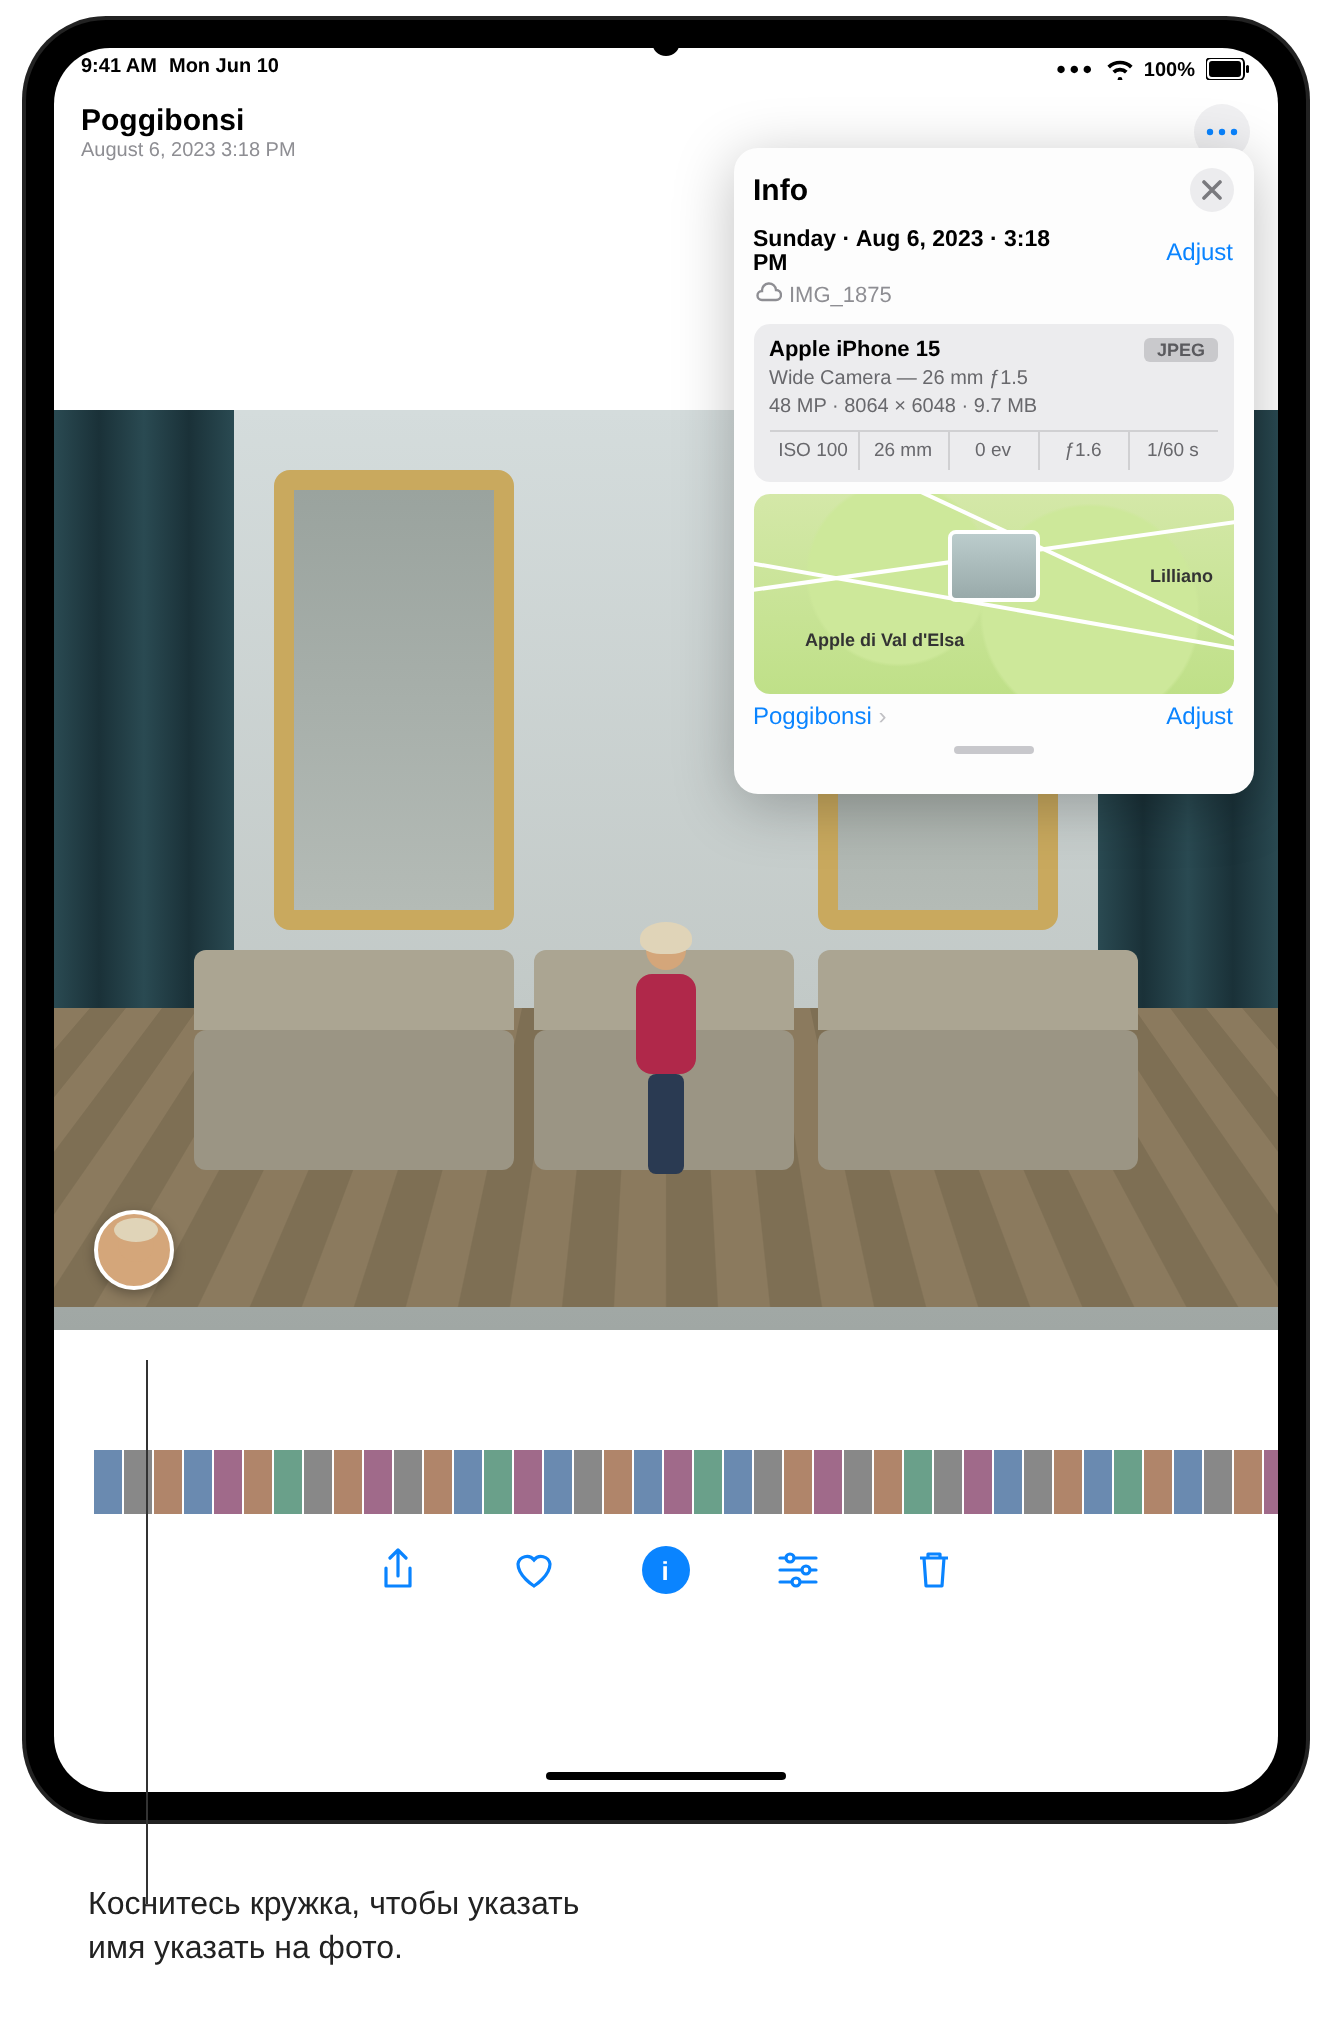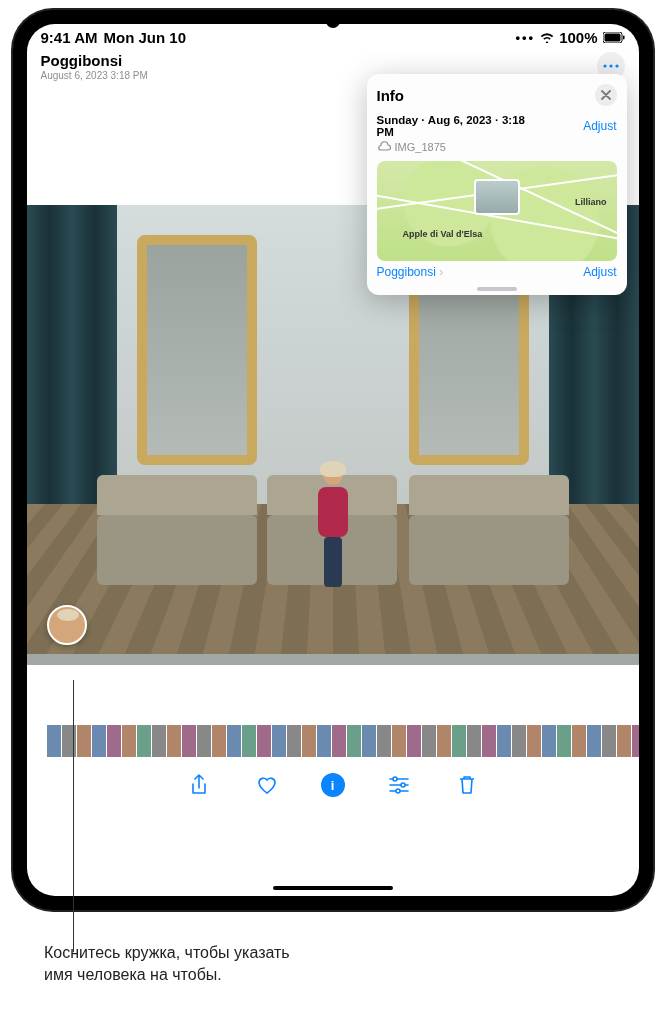--- a/index.html
+++ b/index.html
@@ -32,23 +32,23 @@
     transform: translateX(-50%);
     width: 14px; height: 14px;
     background: #000;
     border-radius: 50%;
     z-index: 50;
   }
   
   .status {
     display: flex;
     justify-content: space-between;
-    align-items: center;
+    align-items: flex-start;
     padding: 4px 14px 0;
-    font-size: 15px;
+    font-size: 10px;
     font-weight: 600;
     height: 22px;
   }
   .status .left { display: flex; gap: 6px; align-items: center; }
   .status .right { display: flex; gap: 5px; align-items: center; }
   .dots::before { content:"•••"; letter-spacing:2px; font-size:13px; position:relative; top:-1px;}
   
   .header {
     display: flex;
     justify-content: space-between;
@@ -154,21 +154,21 @@
     width:120px;height:4px;background:#000;border-radius:3px;
   }
   
   .info-panel {
     position:absolute;
     top:50px; right:12px;
     width:260px;
     background:#fdfdfd;
     border-radius:12px;
     box-shadow:0 6px 30px rgba(0,0,0,.25);
-    padding:10px 10px 4px;
+    padding:10px 10px 20px;
     font-size:11px;
     z-index:30;
   }
   .info-head{display:flex;justify-content:space-between;align-items:center;margin-bottom:8px;}
   .info-head h2{font-size:15px;font-weight:700;}
   .close-btn{width:22px;height:22px;border-radius:50%;background:#ececee;
     display:flex;align-items:center;justify-content:center;color:#7a7a7e;}
   .caption-field{
     background:#ececee;border-radius:8px;padding:8px 10px;color:#8e8e93;
     font-size:12px;margin-bottom:8px;
@@ -373,20 +373,35 @@
         <span class="adjust">Adjust</span>
       </div>
       <div class="filename">
         <span>
           <svg width="14" height="10" viewBox="0 0 14 10">
               <path d="M4 9h7a2.5 2.5 0 000-5 3.5 3.5 0 00-7 .5A2.2 2.2 0 004 9z" fill="none" stroke="#8e8e93" stroke-width="1.2"></path>
             </svg>
         </span>
         <span>IMG_1875</span>
       </div>
+      <div class="cam-box">
+        <div class="cam-row1">
+          <span>Apple iPhone 15</span>
+          <span class="pill">JPEG</span>
+        </div>
+        <div class="cam-sub">Wide Camera — 26 mm ƒ1.5</div>
+        <div class="cam-sub">48 MP  ·  8064 × 6048  ·  9.7 MB</div>
+        <div class="exif">
+          <span>ISO 100</span>
+          <span>26 mm</span>
+          <span>0 ev</span>
+          <span>ƒ1.6</span>
+          <span>1/60 s</span>
+        </div>
+      </div>
       <div class="map">
         <div class="road r1"></div>
           <div class="road r2"></div>
           <div class="road r3"></div>
         <div class="map-thumb"></div>
         <div class="map-label ml1">Apple di Val d'Elsa</div>
         <div class="map-label ml2">Lilliano</div>
       </div>
       <div class="map-foot">
         <span class="loc">Poggibonsi</span>
@@ -394,14 +409,14 @@
       </div>
       <div class="grabber"></div>
     </div>
 
   </div>
   <div class="callout-line"></div>
 </div>
 
 <div class="callout-text">
   <span>Коснитесь кружка, чтобы указать</span><br>
-  <span>имя человека на чтобы.</span>
+  <span>имя указать на фото.</span>
 </div>
 
 </body></html>

